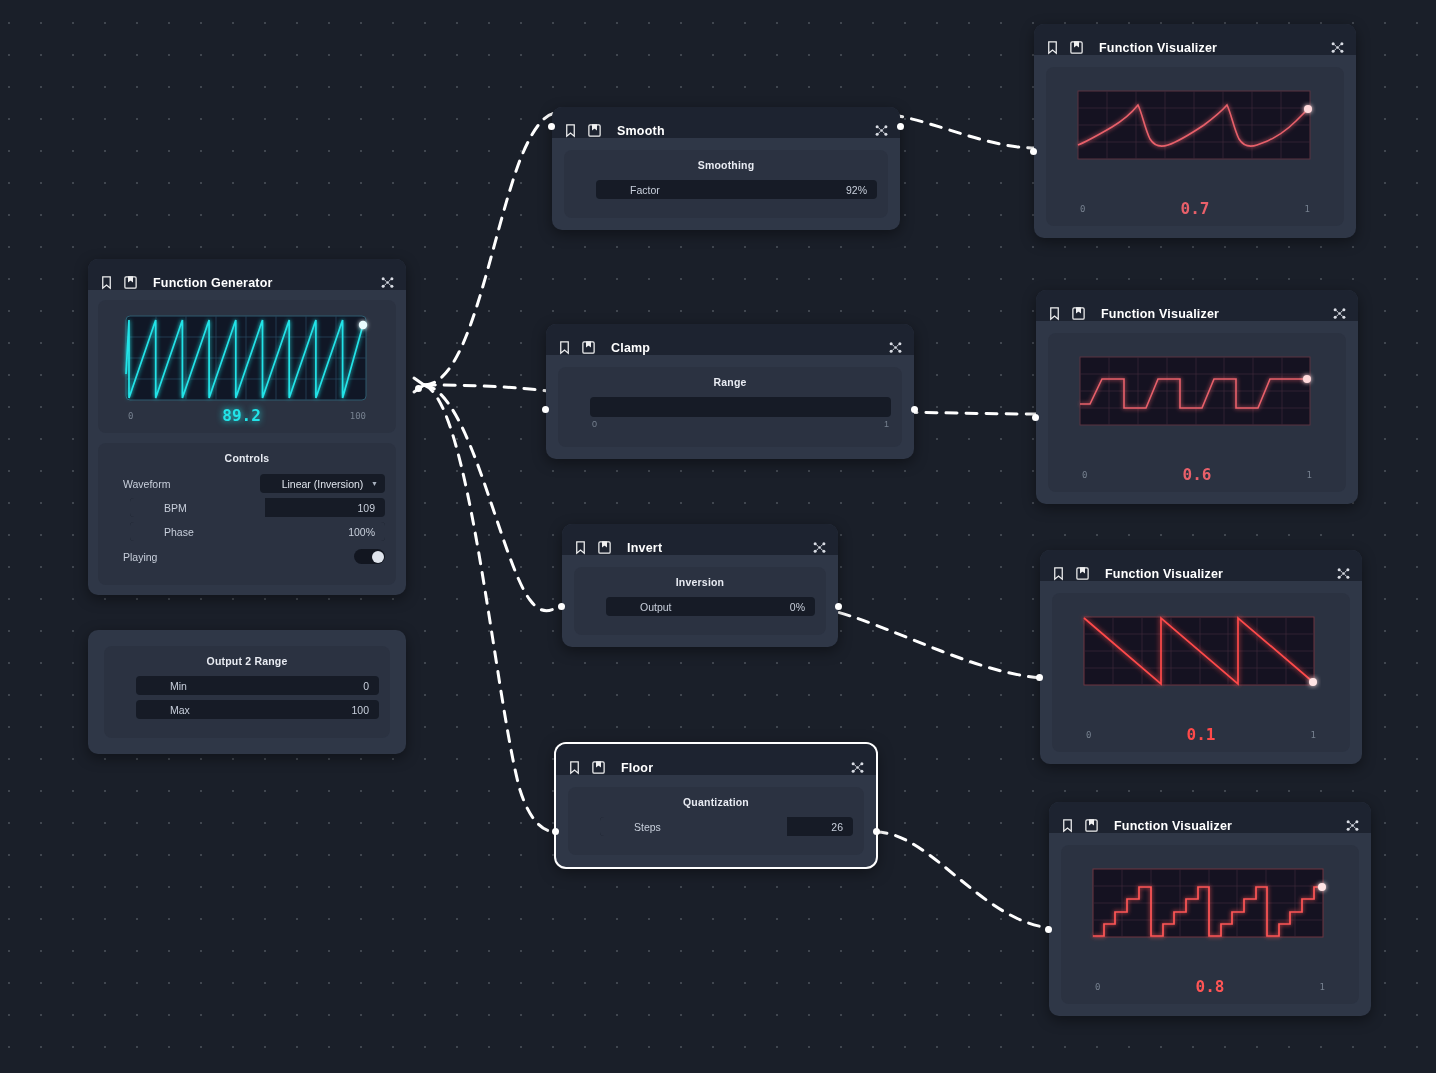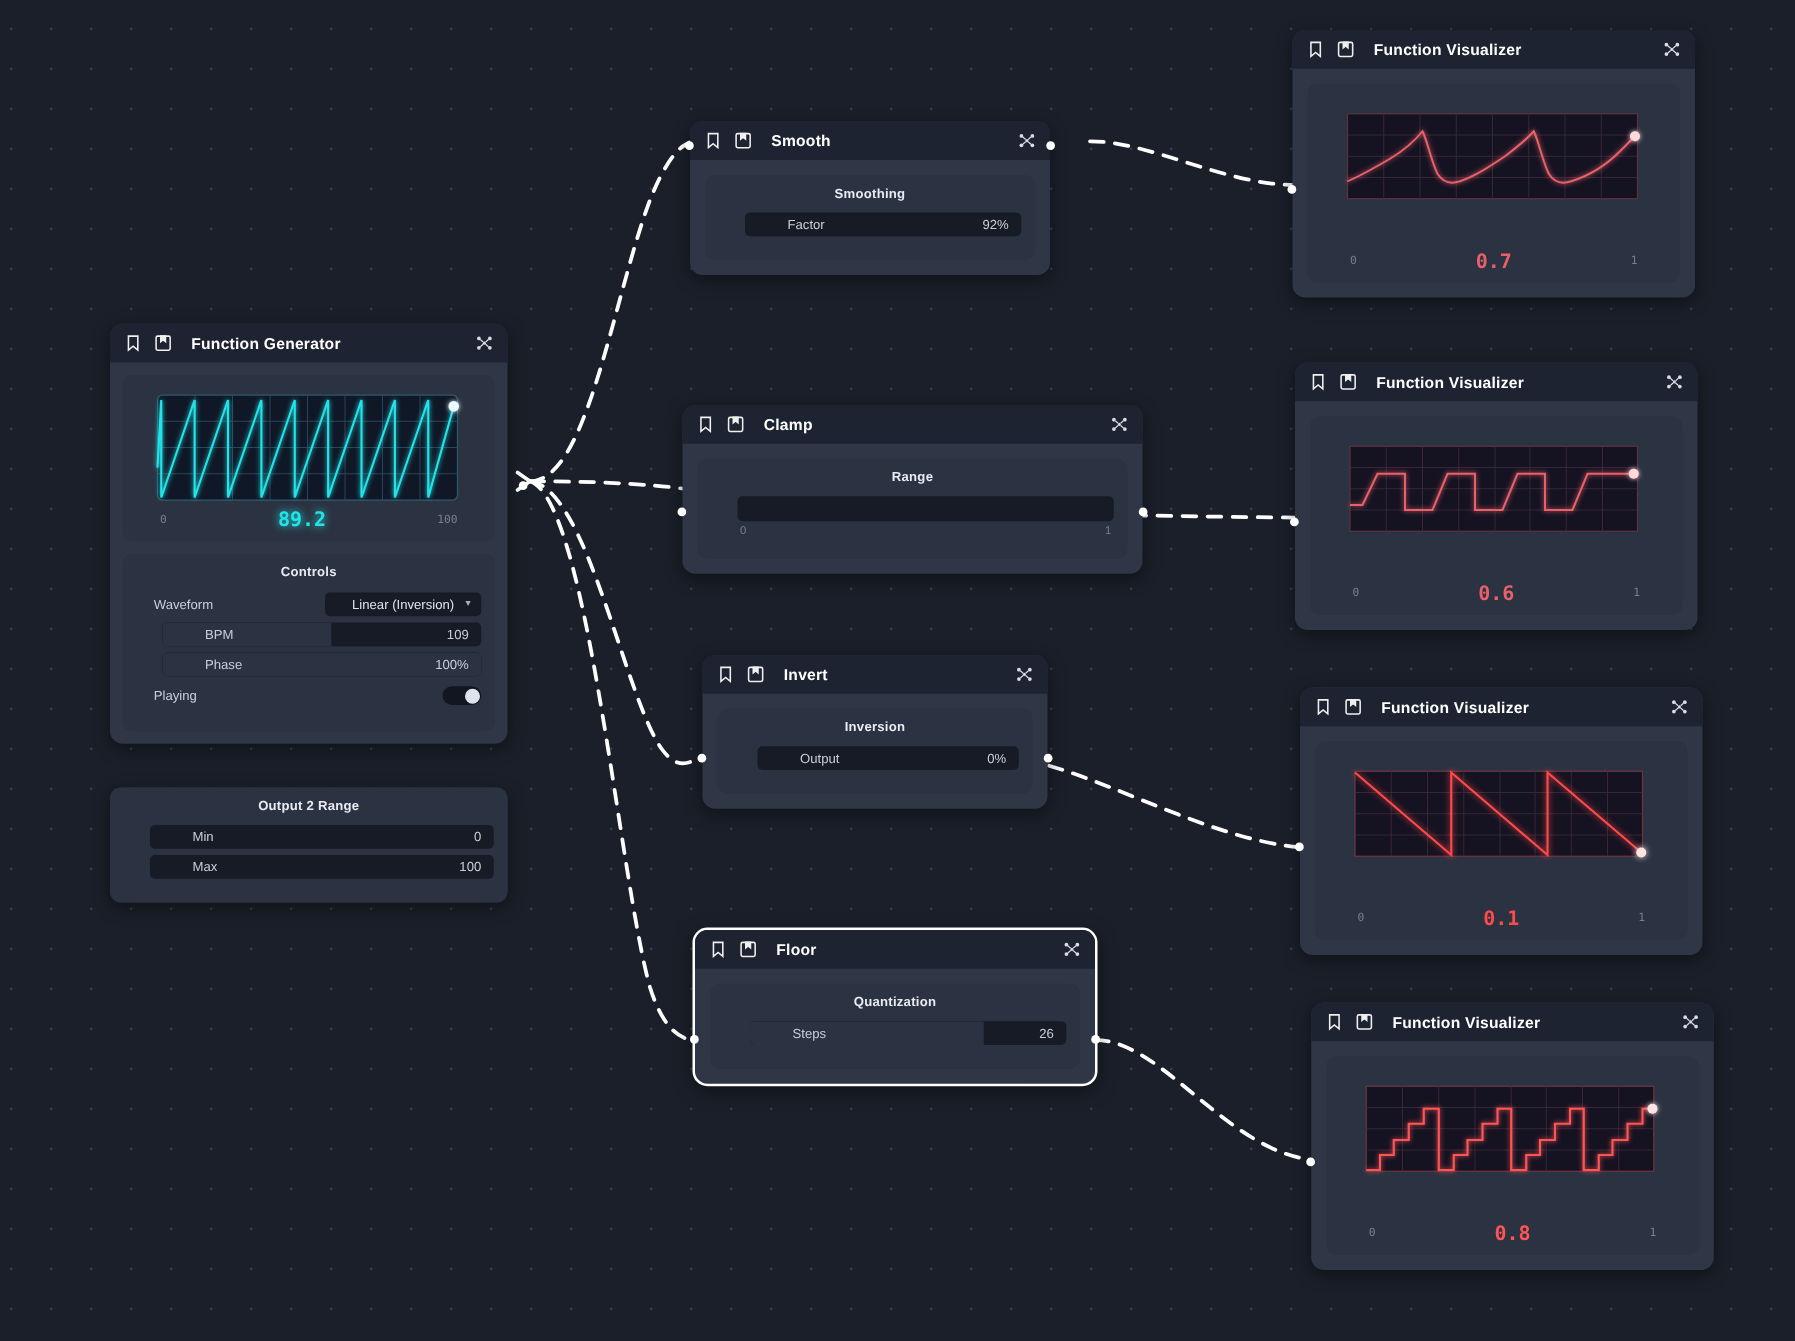--- a/index.html
+++ b/index.html
@@ -20,21 +20,21 @@
   #edges { position: absolute; inset: 0; width: 1436px; height: 1073px; pointer-events: none; }
 
   .node {
     position: absolute;
     background: #2f3747;
     border-radius: 10px;
     box-shadow: 0 4px 14px rgba(0,0,0,0.42);
   }
   .node.selected { box-shadow: 0 0 0 2px #ffffff, 0 4px 16px rgba(0,0,0,0.5); }
   .node-head {
-    display: flex; align-items: center; gap: 9px;
+    display: flex; align-items: flex-end; gap: 9px;
     height: 31px; padding: 0 11px;
     background: #1d2330;
     border-radius: 10px 10px 0 0;
   }
   .node-title {
     font-size: 12.5px; font-weight: bold; color: #ffffff;
     letter-spacing: 0.2px; margin-left: 6px; white-space: nowrap;
   }
   .head-spacer { flex: 1; }
   .hicon { width: 15px; height: 15px; display: block; opacity: 0.93; }
@@ -204,36 +204,36 @@
           <div class="toggle">
               <div class="knob"></div>
             </div>
         </div>
       </div>
     </div>
     <div class="port" style="right:-16px; top:126px;"></div>
   </div>
 
   <div class="node" style="left:88px; top:630px; width:318px;">
-    <div class="node-body" style="padding:0;">
+    <div class="node-body" style="padding:16px;">
       <div class="group">
         <div class="group-title">Output 2 Range</div>
         <div class="slider indent">
           <span class="lbl">Min</span>
           <span class="val">0</span>
         </div>
         <div class="slider indent">
           <span class="lbl">Max</span>
           <span class="val">100</span>
         </div>
       </div>
     </div>
   </div>
 
-  <div class="node" style="left:552px; top:97px; width:288px;">
+  <div class="node" style="left:552px; top:107px; width:348px;">
     <div class="node-head">
       <span>
           <svg class="hicon" viewBox="0 0 24 24" fill="none" stroke="#ffffff" stroke-width="2">
             <path d="M6 3h12v18l-6-5-6 5z"></path>
           </svg>
         </span>
       <span>
           <svg class="hicon" viewBox="0 0 24 24" fill="none" stroke="#ffffff" stroke-width="2">
             <rect x="3" y="3" width="18" height="18" rx="2"></rect>
             <path d="M9 3h6v7l-3-2.5L9 10z" fill="#ffffff"></path>

